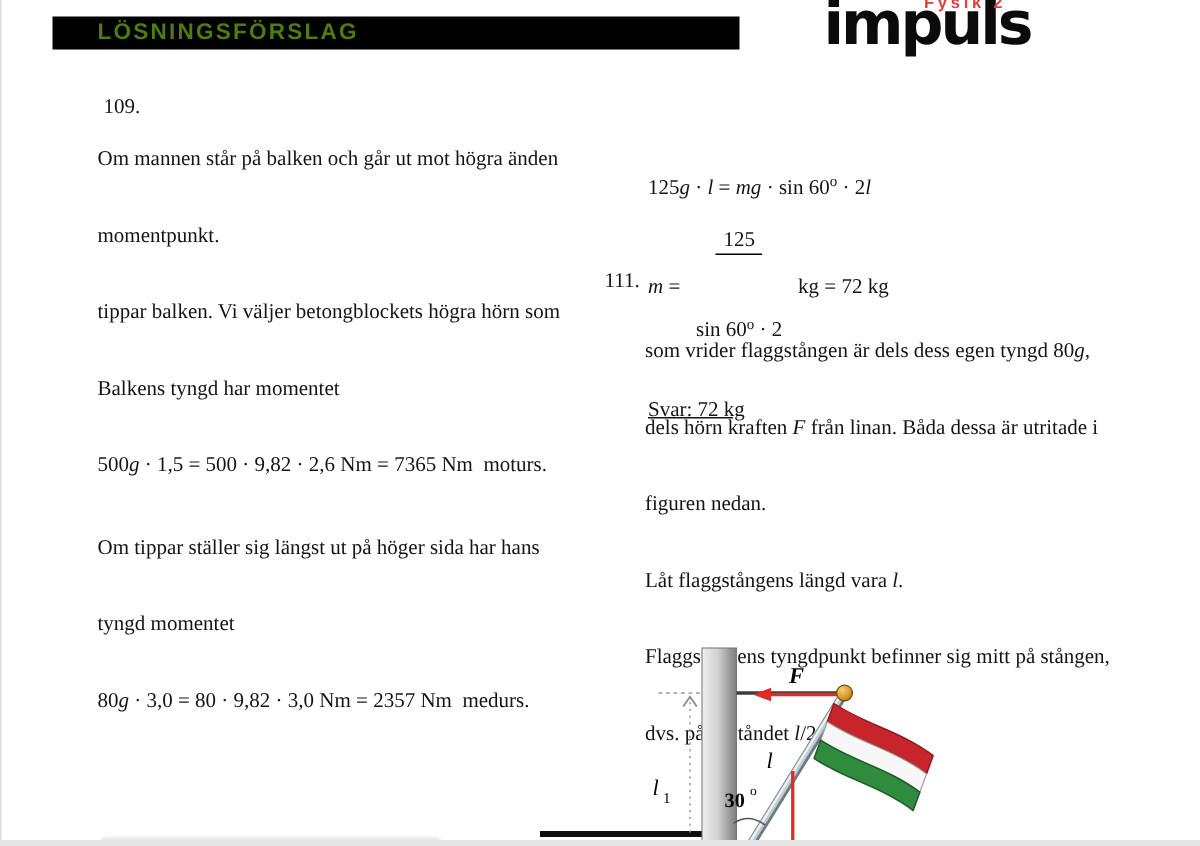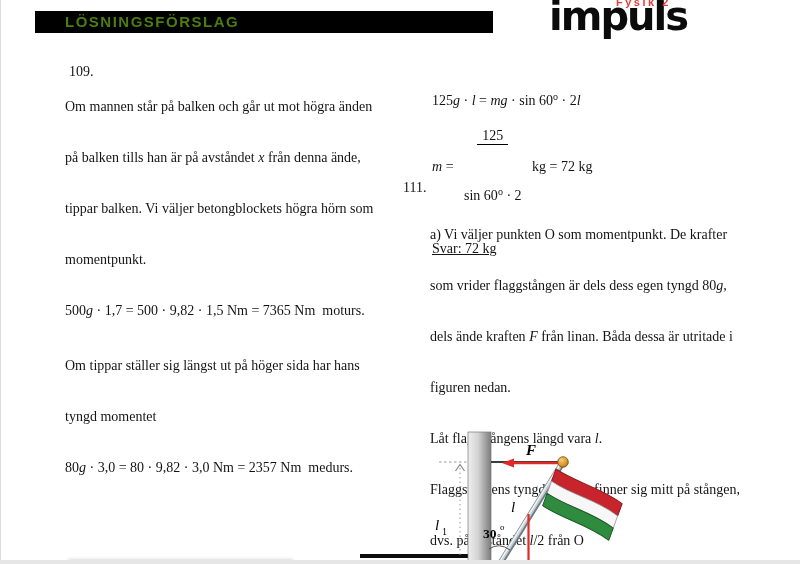--- a/index.html
+++ b/index.html
@@ -44,24 +44,24 @@
 
   <div class="bar">
     <span>LÖSNINGSFÖRSLAG</span>
   </div>
   <div class="logo">impuls</div>
   <div class="logo-series">Fysik 2</div>
 
   <div class="pnum" style="left:38px;top:64px;margin-left:31px;">109.</div>
   <div class="col" style="left:65px;top:64px;width:340px;">
     <div class="ln"><span class="seg-r">Om mannen står på balken och går ut mot högra änden</span></div>
-    <div class="ln"><span class="seg-r">på balken tills han är på avståndet </span><span class="seg-i">x</span><span class="seg-r"> från denna ände,</span></div>
+    <div class="ln"><span class="seg-r">momentpunkt.</span></div>
     <div class="ln"><span class="seg-r">tippar balken. Vi väljer betongblockets högra hörn som</span></div>
-    <div class="ln"><span class="seg-r">momentpunkt.</span></div>
-    <div class="ln"><span class="seg-r">500</span><span class="seg-i">g</span><span class="seg-r"> · 1,7 = 500 · 9,82 · 1,5 Nm = 7365 Nm  moturs.</span></div>
+    <div class="ln"><span class="seg-r">Balkens tyngd har momentet</span></div>
+    <div class="ln"><span class="seg-r">500</span><span class="seg-i">g</span><span class="seg-r"> · 1,5 = 500 · 9,82 · 2,6 Nm = 7365 Nm  moturs.</span></div>
     <div class="ln g4"><span class="seg-r">Om tippar ställer sig längst ut på höger sida har hans</span></div>
     <div class="ln"><span class="seg-r">tyngd momentet</span></div>
     <div class="ln"><span class="seg-r">80</span><span class="seg-i">g</span><span class="seg-r"> · 3,0 = 80 · 9,82 · 3,0 Nm = 2357 Nm  medurs.</span></div>
     
     
     
     
     
     
     
@@ -70,33 +70,32 @@
     
     
     
     
     
     
     
     
   </div>
 
-  <div class="col" style="left:432px;top:54px;width:360px;">
+  <div class="col" style="left:432px;top:79px;width:360px;">
     <div class="ln"><span class="seg-r">125</span><span class="seg-i">g</span><span class="seg-r"> · </span><span class="seg-i">l</span><span class="seg-r"> = </span><span class="seg-i">mg</span><span class="seg-r"> · sin 60</span><span class="seg-sup">o</span><span class="seg-r"> · 2</span><span class="seg-i">l</span></div>
     <div class="ln fracline tall g6">
       <span><span class="seg-i">m</span><span class="seg-r"> = </span></span><span class="frac"><span class="fr-num"><span class="seg-r">125</span></span><span class="fr-den"><span class="seg-r">sin 60</span><span class="seg-sup">o</span><span class="seg-r"> · 2</span></span></span><span><span class="seg-r"> kg = 72 kg</span></span>
     </div>
     <div class="ln und g16"><span class="seg-r">Svar: 72 kg</span></div>
   </div>
 
   <div class="pnum" style="left:403px;top:180px;">111.</div>
   <div class="col" style="left:430px;top:192px;width:365px;">
-    <div class="ln"><span class="seg-r">a) Vi väljer punkten O som momentpunkt. De krafter</span></div>
     <div class="ln"><span class="seg-r">som vrider flaggstången är dels dess egen tyngd 80</span><span class="seg-i">g</span><span class="seg-r">,</span></div>
-    <div class="ln"><span class="seg-r">dels ände kraften </span><span class="seg-i">F</span><span class="seg-r"> från linan. Båda dessa är utritade i</span></div>
+    <div class="ln"><span class="seg-r">dels hörn kraften </span><span class="seg-i">F</span><span class="seg-r"> från linan. Båda dessa är utritade i</span></div>
     <div class="ln"><span class="seg-r">figuren nedan.</span></div>
     <div class="ln"><span class="seg-r">Låt flaggstångens längd vara </span><span class="seg-i">l</span><span class="seg-r">.</span></div>
     <div class="ln"><span class="seg-r">Flaggstångens tyngdpunkt befinner sig mitt på stången,</span></div>
     <div class="ln"><span class="seg-r">dvs. på avståndet </span><span class="seg-i">l</span><span class="seg-r">/2 från O</span></div>
     
     
     
     
     
   </div>

